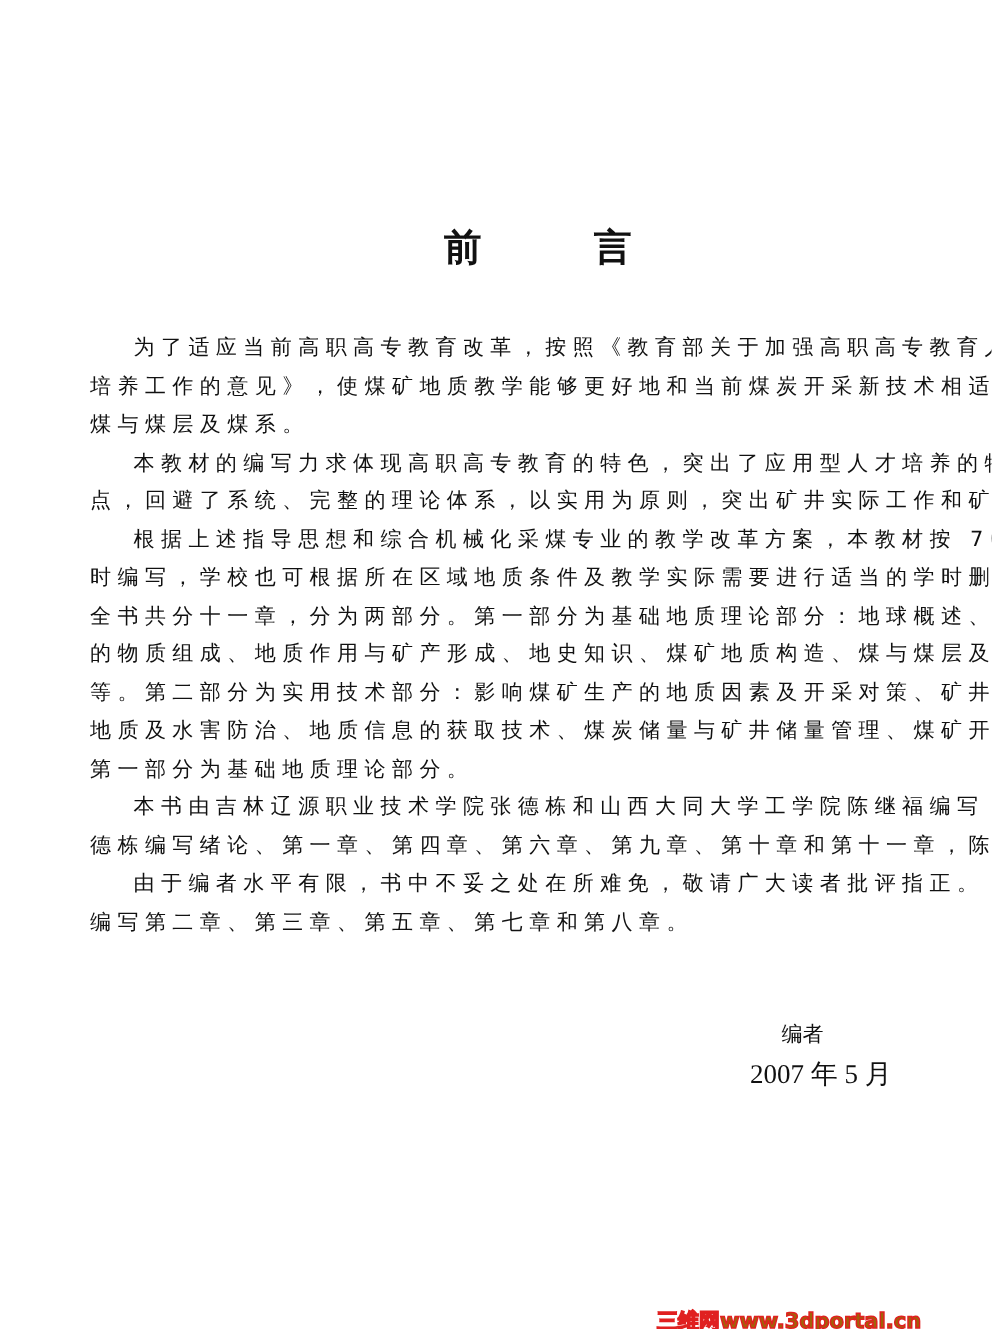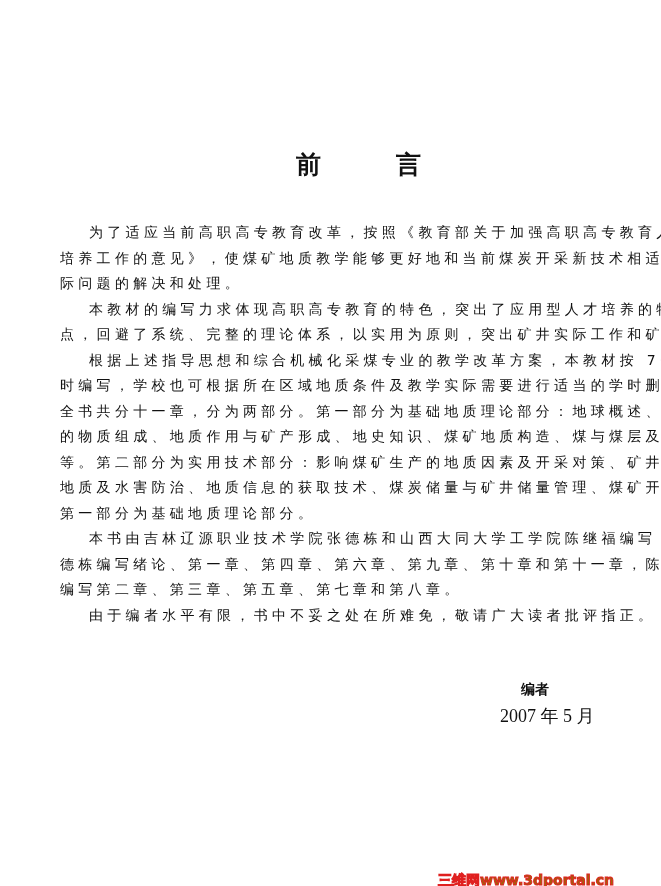--- a/index.html
+++ b/index.html
@@ -3,50 +3,50 @@
   <meta charset="utf-8">
   <style>
     html, body { margin: 0; padding: 0; background: #ffffff; }
     body { width: 661px; height: 886px; position: relative; overflow: hidden; font-family: "DejaVu Serif", "Liberation Serif", serif; color: #111; }
     .title { position: absolute; top: 148px; left: 0; width: 661px; text-align: center; font-family: "DejaVu Sans", sans-serif; font-weight: bold; font-size: 25px; letter-spacing: 0; padding-left: 28px; }
     .title span { display: inline-block; }
     .title .gap { width: 75px; }
     .body { position: absolute; left: 60px; top: 220px; width: 593px; }
     .line { height: 25.5px; line-height: 25.5px; font-size: 14px; white-space: nowrap; letter-spacing: 4.3px; font-family: "DejaVu Sans", sans-serif; }
     .indent { padding-left: 29px; }
-    .sig { position: absolute; left: 521px; top: 681px; font-family: "DejaVu Sans", sans-serif; font-weight: bold; font-size: 14px; }
+    .sig { position: absolute; left: 521px; top: 681px; font-family: "DejaVu Sans", sans-serif; font-weight: normal; font-size: 14px; }
     .date { position: absolute; left: 500px; top: 704px; font-family: "Liberation Serif", serif; font-size: 18px; }
     .watermark { position: absolute; left: 438px; top: 872px; font-family: "DejaVu Sans", sans-serif; font-weight: bold; font-size: 14px; color: #a16207; -webkit-text-stroke: 1px #e02020; letter-spacing: 0px; }
   </style>
 </head>
 <body>
 
 <div class="title">
   <span>前</span><span class="gap"></span><span>言</span>
 </div>
 
 <div class="body">
   <div class="line indent">为了适应当前高职高专教育改革，按照《教育部关于加强高职高专教育人才</div>
   <div class="line">培养工作的意见》，使煤矿地质教学能够更好地和当前煤炭开采新技术相适应，</div>
-  <div class="line">际问题的解决和处理。</div>
+  <div class="line">煤与煤层及煤系。</div>
 
   <div class="line indent">本教材的编写力求体现高职高专教育的特色，突出了应用型人才培养的特</div>
   <div class="line">点，回避了系统、完整的理论体系，以实用为原则，突出矿井实际工作和矿井实</div>
 
   <div class="line indent">根据上述指导思想和综合机械化采煤专业的教学改革方案，本教材按 70 学</div>
   <div class="line">时编写，学校也可根据所在区域地质条件及教学实际需要进行适当的学时删减。</div>
   <div class="line">全书共分十一章，分为两部分。第一部分为基础地质理论部分：地球概述、地壳</div>
   <div class="line">的物质组成、地质作用与矿产形成、地史知识、煤矿地质构造、煤与煤层及煤系</div>
   <div class="line">等。第二部分为实用技术部分：影响煤矿生产的地质因素及开采对策、矿井水文</div>
   <div class="line">地质及水害防治、地质信息的获取技术、煤炭储量与矿井储量管理、煤矿开采对</div>
   <div class="line">第一部分为基础地质理论部分。</div>
 
   <div class="line indent">本书由吉林辽源职业技术学院张德栋和山西大同大学工学院陈继福编写，张</div>
   <div class="line">德栋编写绪论、第一章、第四章、第六章、第九章、第十章和第十一章，陈继福</div>
+  <div class="line indent">由于编者水平有限，书中不妥之处在所难免，敬请广大读者批评指正。</div>
+
   <div class="line">编写第二章、第三章、第五章、第七章和第八章。</div>
-
-  <div class="line indent">由于编者水平有限，书中不妥之处在所难免，敬请广大读者批评指正。</div>
 </div>
 
 <div class="sig">编者</div>
 <div class="date">2007 年 5 月</div>
 
 <div class="watermark">三维网www.3dportal.cn</div>
 
 </body></html>

